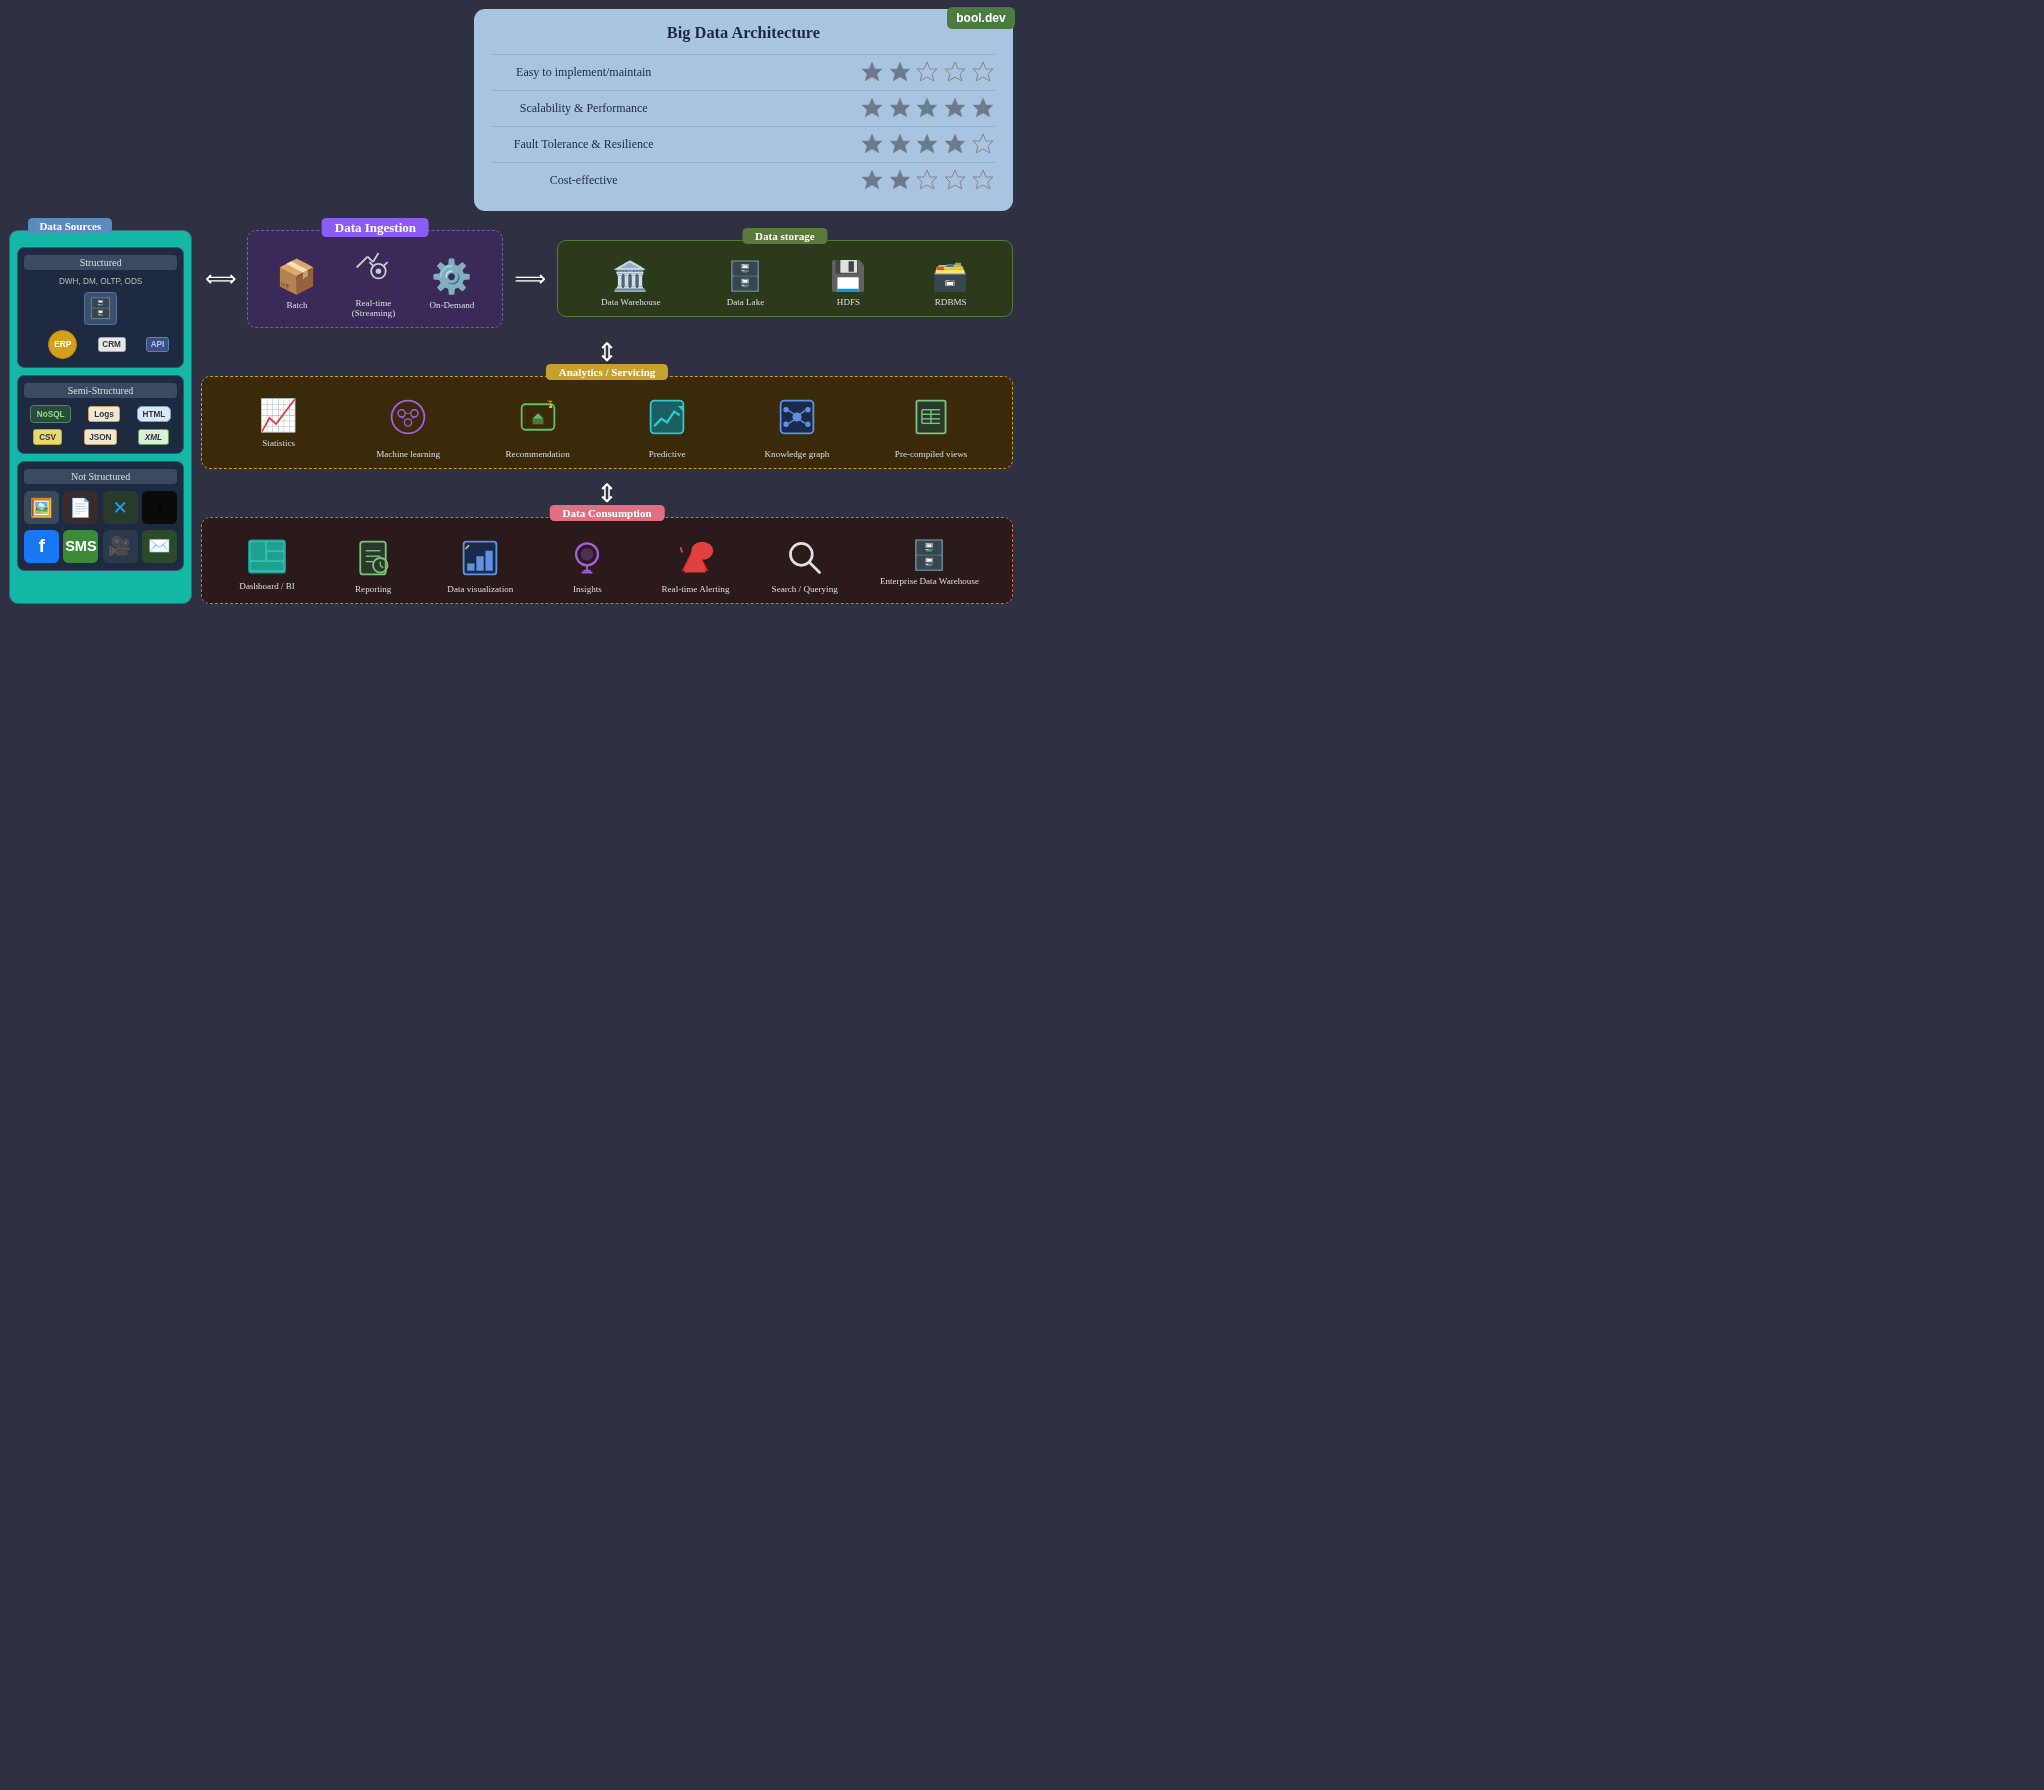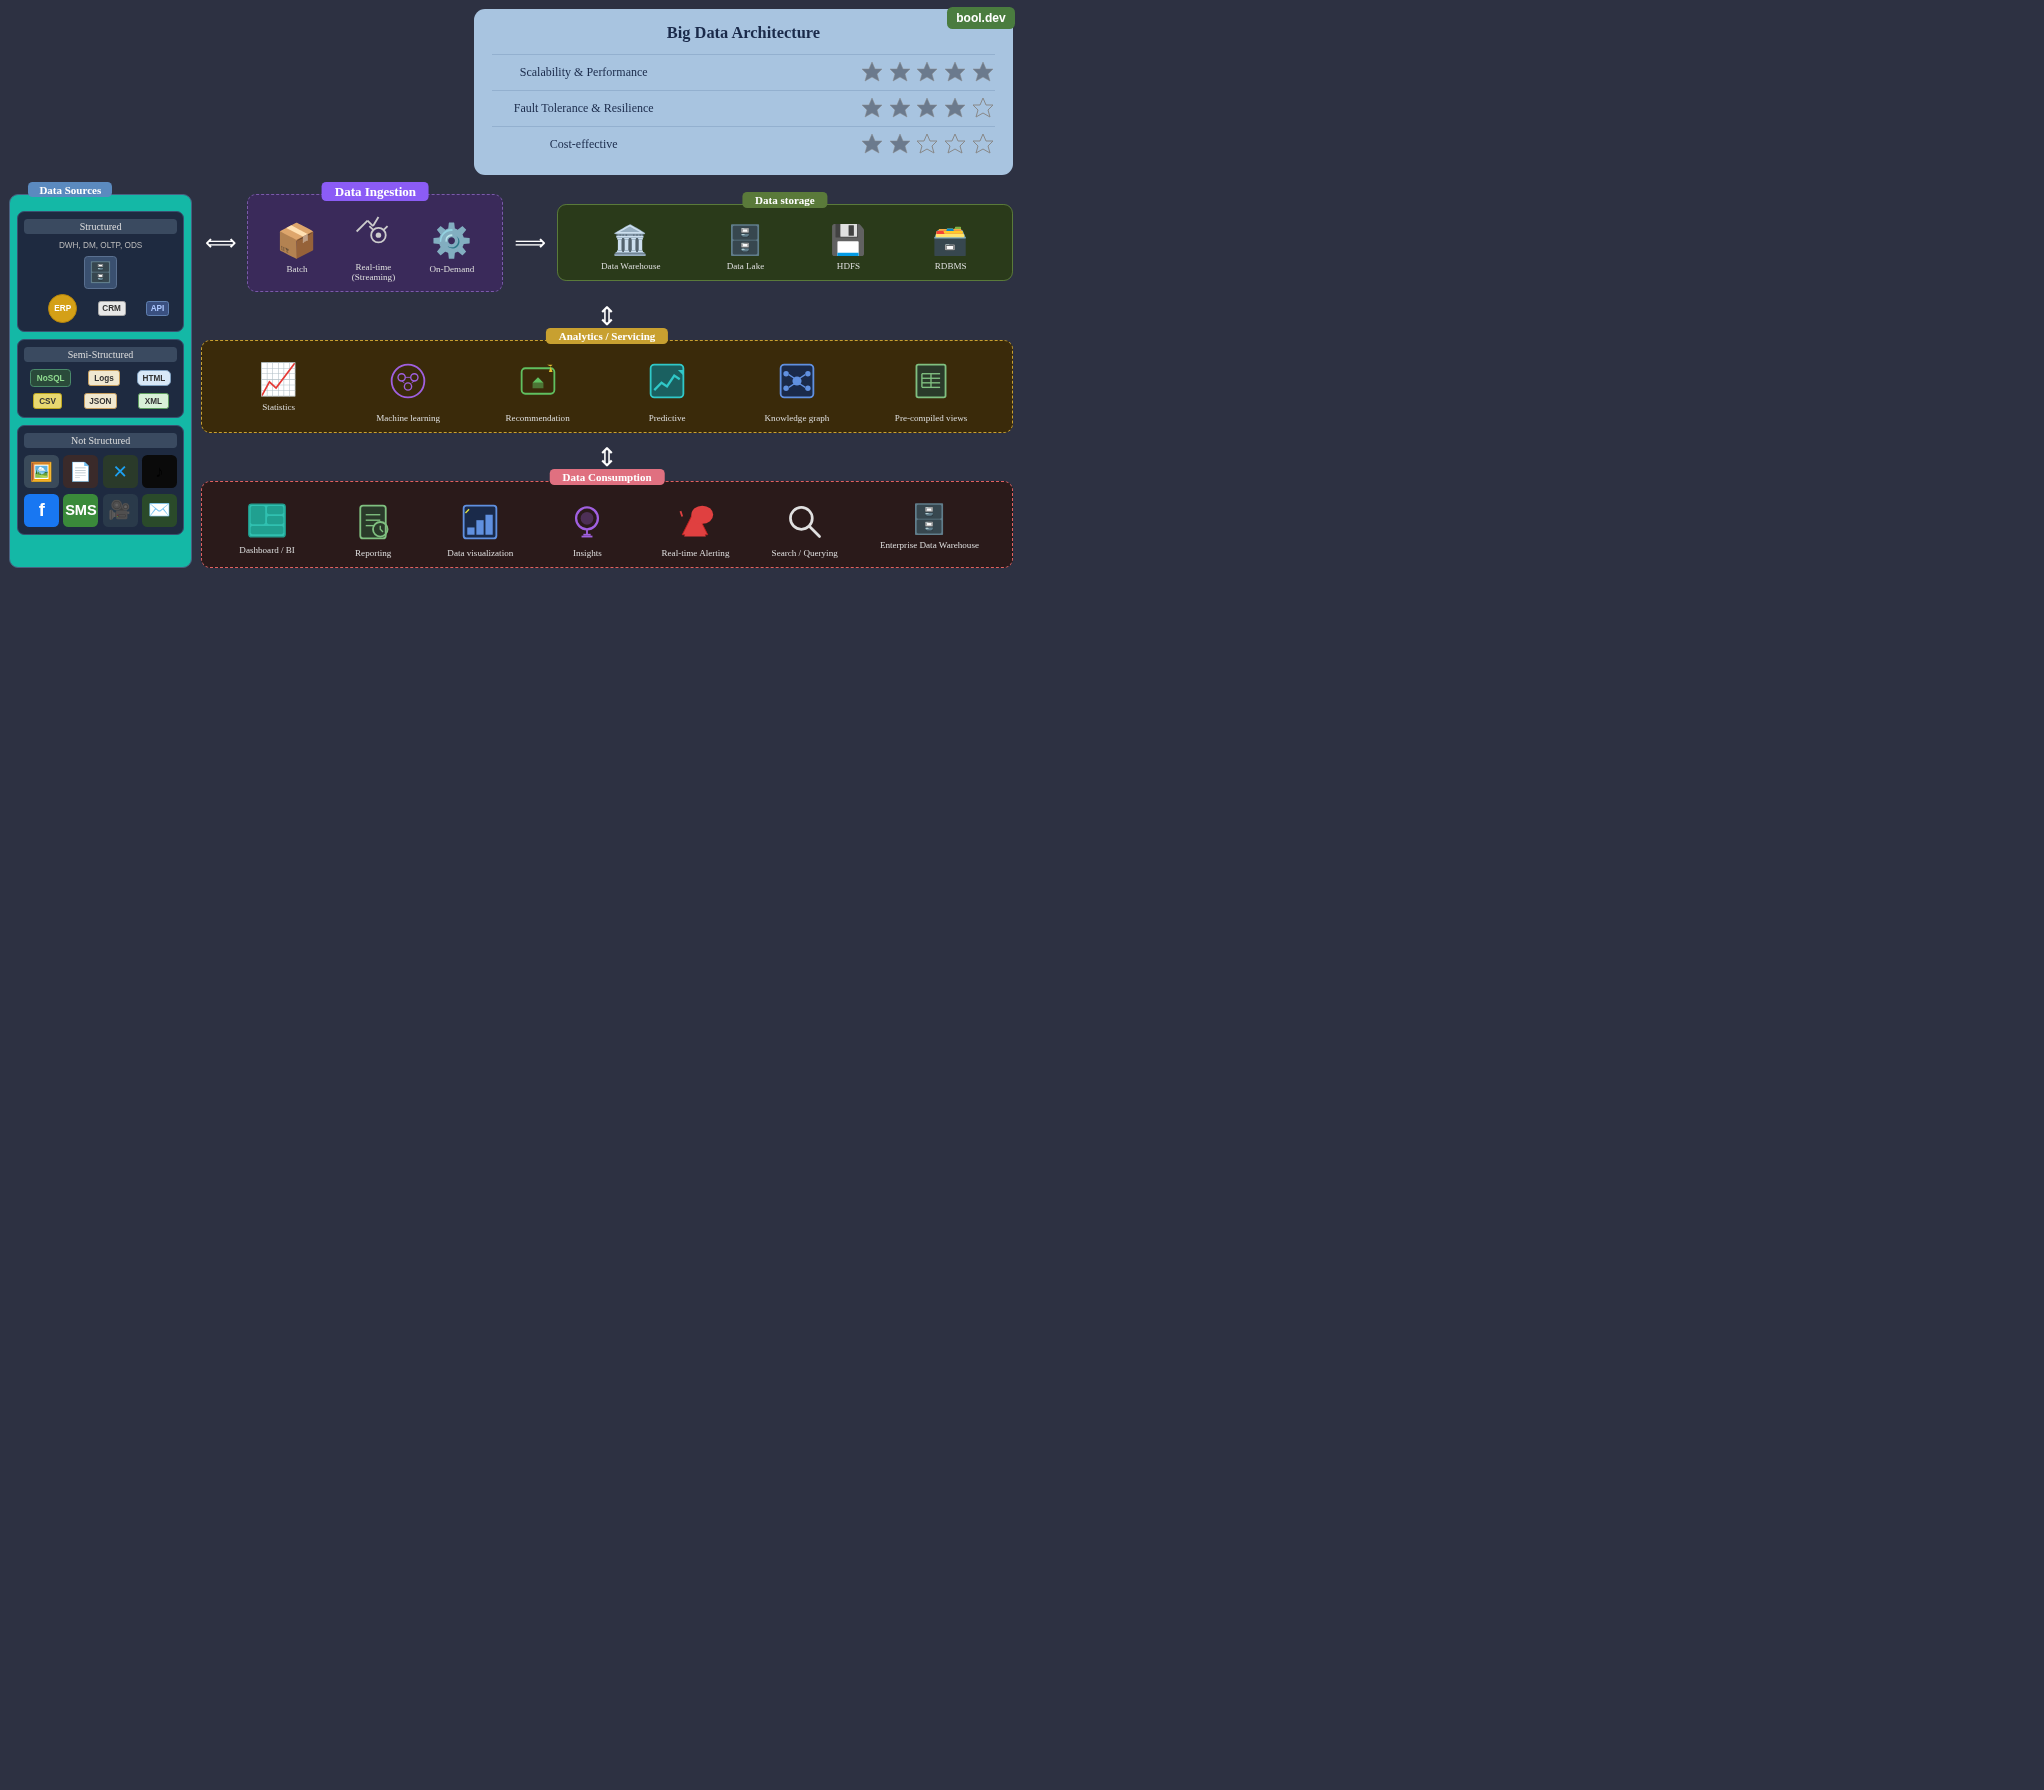--- a/index.html
+++ b/index.html
@@ -388,20 +388,40 @@
     }
   </style>
 </head>
 <body>
 
 <div class="top-section">
   <div class="bda-card">
     <div class="bool-dev-badge">bool.dev</div>
     <div class="bda-title">Big Data Architecture</div>
 
+    <div class="rating-row">
+      <div class="rating-label">Easy to implement/maintain</div>
+      <div class="stars-row">
+        <svg class="star-svg" viewBox="0 0 24 24">
+            <polygon points="12,2 15,9 22,9 17,14 19,21 12,17 5,21 7,14 2,9 9,9" fill="#6b7a8d" stroke="#888" stroke-width="0.5"></polygon>
+          </svg>
+        <svg class="star-svg" viewBox="0 0 24 24">
+            <polygon points="12,2 15,9 22,9 17,14 19,21 12,17 5,21 7,14 2,9 9,9" fill="#6b7a8d" stroke="#888" stroke-width="0.5"></polygon>
+          </svg>
+        <svg class="star-svg" viewBox="0 0 24 24">
+            <polygon points="12,2 15,9 22,9 17,14 19,21 12,17 5,21 7,14 2,9 9,9" fill="none" stroke="#888" stroke-width="1"></polygon>
+          </svg>
+        <svg class="star-svg" viewBox="0 0 24 24">
+            <polygon points="12,2 15,9 22,9 17,14 19,21 12,17 5,21 7,14 2,9 9,9" fill="none" stroke="#888" stroke-width="1"></polygon>
+          </svg>
+        <svg class="star-svg" viewBox="0 0 24 24">
+            <polygon points="12,2 15,9 22,9 17,14 19,21 12,17 5,21 7,14 2,9 9,9" fill="none" stroke="#888" stroke-width="1"></polygon>
+          </svg>
+      </div>
+    </div>
 
     <div class="rating-row">
       <div class="rating-label">Scalability &amp; Performance</div>
       <div class="stars-row">
         <svg class="star-svg" viewBox="0 0 24 24">
             <polygon points="12,2 15,9 22,9 17,14 19,21 12,17 5,21 7,14 2,9 9,9" fill="#6b7a8d" stroke="#888" stroke-width="0.5"></polygon>
           </svg>
         <svg class="star-svg" viewBox="0 0 24 24">
             <polygon points="12,2 15,9 22,9 17,14 19,21 12,17 5,21 7,14 2,9 9,9" fill="#6b7a8d" stroke="#888" stroke-width="0.5"></polygon>
           </svg>
@@ -494,21 +514,21 @@
           <div style="background:#d8e8f8;border:0.9px solid #80a0c0;border-radius:5px;padding:2.7px 4.6px;font-size:8.2px;color:#333;font-weight:bold;">HTML</div>
         </div>
       </div>
       <div class="ds-items-row" style="margin-top:5.5px;">
         <div style="display:flex;flex-direction:column;align-items:center;">
           <div style="background:#e8d870;border:0.9px solid #c0a820;border-radius:2.7px;padding:2.7px 5.5px;font-size:8.2px;color:#333;font-weight:bold;">CSV</div>
         </div>
         <div style="display:flex;flex-direction:column;align-items:center;">
           <div style="background:#f0e8d0;border:0.9px solid #c8a060;border-radius:2.7px;padding:2.7px 4.6px;font-size:8.2px;color:#333;font-weight:bold;">JSON</div>
         </div>
-        <div style="display:flex;flex-direction:column;align-items:center;">
+        <div style="display:flex;flex-direction:column;align-items:center;font-style:italic;">
           <div style="background:#d8f0d8;border:0.9px solid #60a060;border-radius:2.7px;padding:2.7px 5.5px;font-size:8.2px;color:#333;font-weight:bold;">XML</div>
         </div>
       </div>
     </div>
 
     <div class="ds-category">
       <div class="ds-category-title">Not Structured</div>
       <div class="ds-items-row">
         <div style="background:#3a4a5a;border-radius:5.5px;width:35px;height:33px;display:flex;align-items:center;justify-content:center;font-size:18.3px;">🖼️</div>
         <div style="background:#3a2a2a;border-radius:5.5px;width:35px;height:33px;display:flex;align-items:center;justify-content:center;font-size:18.3px;">📄</div>

